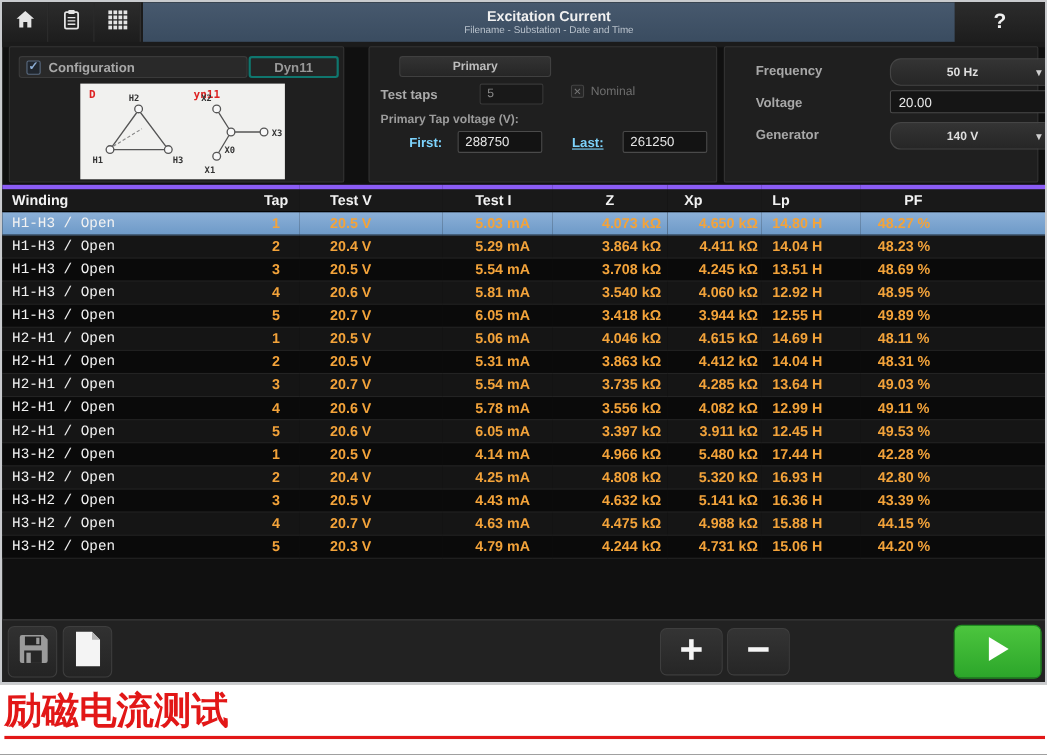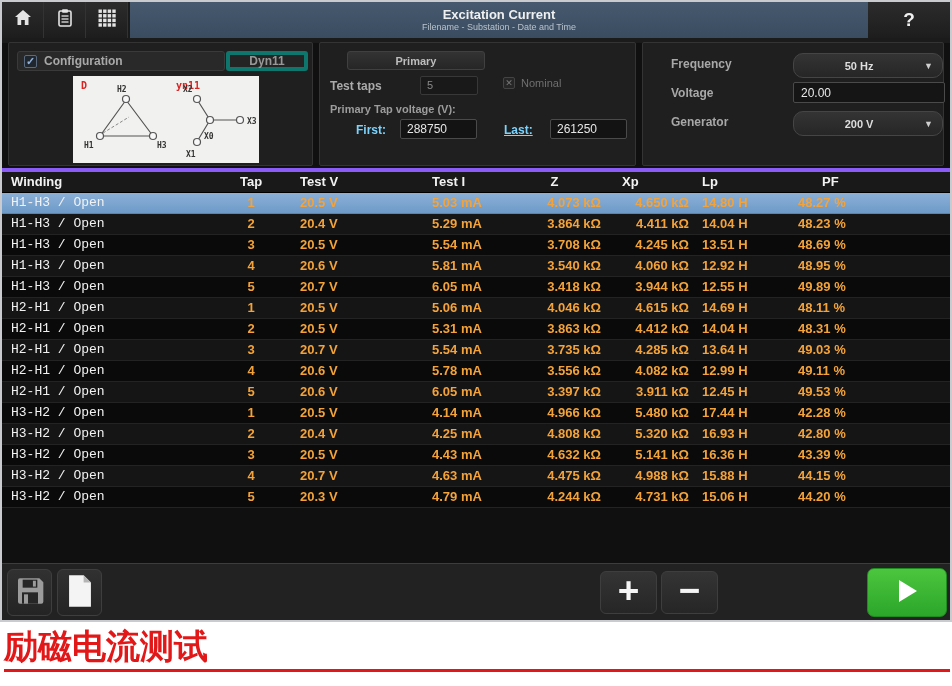--- a/index.html
+++ b/index.html
@@ -17,31 +17,31 @@
               align-items:center; justify-content:center; }
   .titlebar .title { color:#f0f0f0; font-size:13px; font-weight:bold; line-height:15px; }
   .titlebar .subtitle { color:#b9c2cc; font-size:9px; line-height:11px; }
   .help-btn { position:absolute; right:0; top:0; width:82px; height:36px; background:linear-gradient(#2c2c2c,#1d1d1d);
               color:#f0f0f0; font-size:19px; font-weight:bold; display:flex; align-items:center; justify-content:center; cursor:pointer; }
 
   
   .config-row { position:absolute; top:40px; left:6px; right:6px; height:124px; display:flex; gap:6px; }
   .panel { background:#1f1f1f; border:1px solid #343434; border-radius:2px; position:relative; }
   .panel.p-left { width:305px; }
-  .panel.p-mid { width:317px; }
+  .panel.p-mid { width:317px;margin-left:16px; }
   .panel.p-right { flex:1; }
 
   .cfg-check-btn { position:absolute; left:8px; top:8px; width:208px; height:20px; background:#292929;
                    border:1px solid #3a3a3a; border-radius:3px; display:flex; align-items:center; gap:7px;
                    padding-left:6px; cursor:pointer; }
   .checkbox { width:13px; height:13px; background:#20262e; border:1px solid #5a6b80; border-radius:2px;
               color:#8fb0d8; font-size:11px; line-height:11px; text-align:center; font-weight:bold; }
   .cfg-label { color:#a8a8a8; font-size:12px; font-weight:bold; }
   .vector-group { position:absolute; right:4px; top:8px; width:82px; height:20px; background:#242424;
-                  border:4px solid #0f766e; border-radius:3px; color:#989898; font-size:12px; font-weight:bold;
+                  border:2px solid #0f766e; border-radius:3px; color:#989898; font-size:12px; font-weight:bold;
                   display:flex; align-items:center; justify-content:center; }
   .diagram-box { position:absolute; left:64px; top:33px; width:186px; height:87px; background:#f1f1ef; }
 
   
   .seg-row { position:absolute; top:8px; left:27px; display:flex; gap:11px; }
   .seg-btn { width:138px; height:19px; border-radius:3px; background:linear-gradient(#333,#262626);
              border:1px solid #404040; font-size:11px; font-weight:bold; display:flex; align-items:center;
              justify-content:center; cursor:pointer; }
   .seg-btn.primary { color:#bdbdbd; }
   .seg-btn.secondary { color:#8b8b8b; }
@@ -222,21 +222,21 @@
     <div class="panel p-right">
       <div class="set-label" style="top:14px;">Frequency</div>
       <div class="dropdown" style="top:10px;">
         <span class="dd-text">50 Hz</span>
         <span class="chev">▼</span>
       </div>
       <div class="set-label" style="top:43px;">Voltage</div>
       <input class="set-input" style="top: 39px;" value="20.00">
       <div class="set-label" style="top:72px;">Generator</div>
       <div class="dropdown" style="top:68px;">
-        <span class="dd-text">200 V</span>
+        <span class="dd-text">140 V</span>
         <span class="chev">▼</span>
       </div>
     </div>
   </div>
 
   <div class="table-wrap">
     <table>
       <thead>
         <tr id="thead-row">
             <th class="c0">Winding</th>

